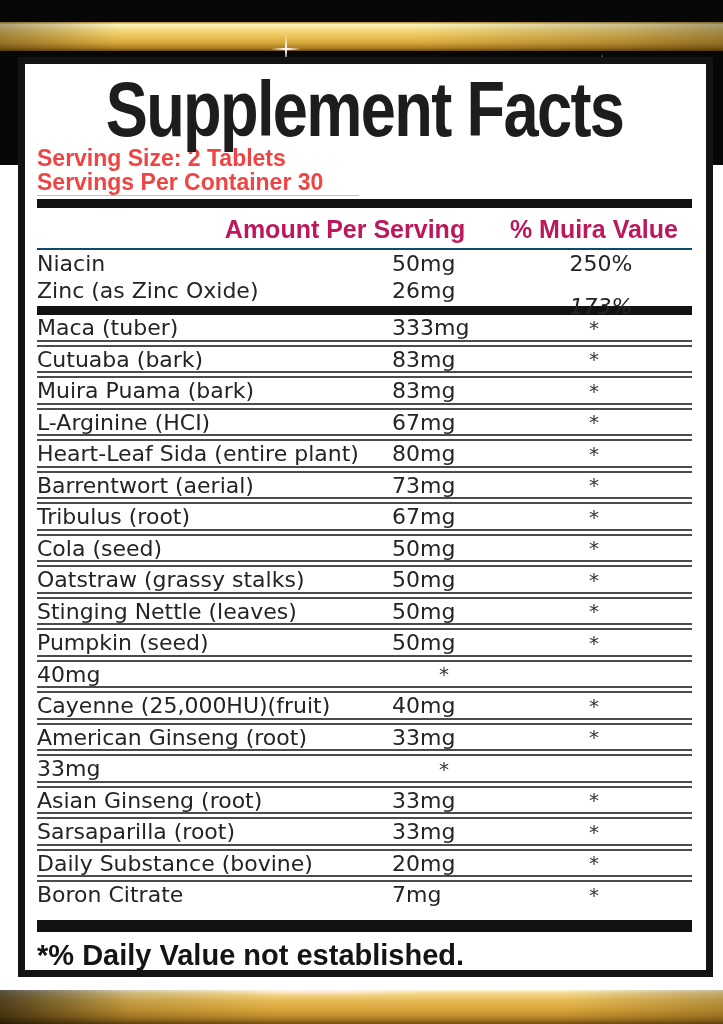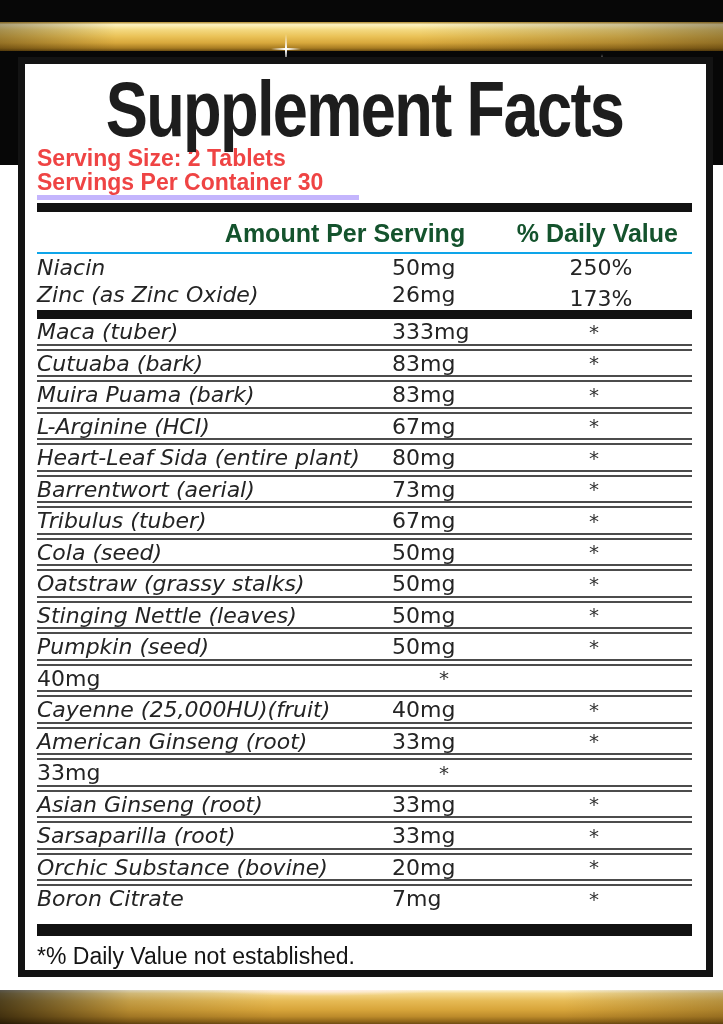--- a/index.html
+++ b/index.html
@@ -33,44 +33,44 @@
 
   
   .panel{position:absolute;left:18px;top:57px;width:695px;height:920px;box-sizing:border-box;
          background:#ffffff;border:7px solid #131313;}
   .content{position:absolute;left:12px;right:14px;top:0;bottom:0;color:#1b1b1b;}
 
   .title{height:82px;line-height:90px;text-align:center;font-weight:bold;font-size:77px;
          letter-spacing:-2px;color:#1d1d1d;white-space:nowrap;transform:scaleX(.82);
          transform-origin:50% 50%;}
   .serving{font-weight:bold;font-size:23px;line-height:24px;color:#ef4444;}
-  .serving .u{display:inline-block;border-bottom:5px solid #c4b5fd;padding-bottom:1px;min-width:322px;}
+  .serving .u{display:inline-block;border-bottom:1px solid #c4b5fd;padding-bottom:1px;min-width:322px;}
 
   .bar{background:#121212;}
   .bar-1{height:9px;margin-top:3px;}
   .bar-2{height:9px;margin-top:2px;}
   .bar-3{height:12px;margin-top:13px;}
 
-  .hdr{position:relative;height:40px;border-bottom:2px solid #0ea5e9;font-weight:bold;
-       font-size:25px;color:#14532d;}
+  .hdr{position:relative;height:40px;border-bottom:2px solid #0c4a6e;font-weight:bold;
+       font-size:25px;color:#be185d;}
   .hdr .amt-h{position:absolute;left:158px;width:300px;bottom:4px;text-align:center;}
   .hdr .dv-h{position:absolute;right:14px;bottom:4px;}
 
   .trow{display:grid;grid-template-columns:355px 130px 170px;align-items:center;
         font-family:"DejaVu Sans","Liberation Sans",sans-serif;font-size:22px;color:#242424;}
-  .trow .name{white-space:nowrap;overflow:visible;font-style:italic;}
+  .trow .name{white-space:nowrap;overflow:visible;}
   .trow .amt{text-align:left;padding-right:1px;white-space:nowrap;}
   .trow .dv{text-align:center;padding-right:12px;white-space:nowrap;}
   .trow .dv.ast{padding-right:26px;font-size:20px;color:#333;}
   .dvrow{height:27px;}
-  .dvrow:nth-child(2) .dv{position:relative;top:4px;}
+  .dvrow:nth-child(2) .dv{position:relative;top:16px;font-style:italic;}
   .irow{height:24.5px;}
   .sep{height:3px;border-top:2px solid #4c4c4c;border-bottom:2px solid #4c4c4c;}
 
-  .foot{margin-top:7px;font-weight:normal;font-size:23px;color:#141414;}
+  .foot{margin-top:7px;font-weight:bold;font-size:29px;color:#141414;}
 </style>
 </head>
 <body>
 
 <div class="screen">
 
   <div class="black-top"></div>
 
   <div class="gold gold-top">
     <span class="sparkle sparkle-1"></span>
@@ -84,21 +84,21 @@
 
       <div class="serving">
         <div>Serving Size: 2 Tablets</div>
         <div><span class="u">Servings Per Container 30</span></div>
       </div>
 
       <div class="bar bar-1"></div>
 
       <div class="hdr">
         <span class="amt-h">Amount Per Serving</span>
-        <span class="dv-h">% Daily Value</span>
+        <span class="dv-h">% Muira Value</span>
       </div>
 
       <div id="dv-rows">
           <div class="trow dvrow">
             <span class="name">Niacin</span>
             <span class="amt">50mg</span>
             <span class="dv">250%</span>
           </div>
           <div class="trow dvrow">
             <span class="name">Zinc (as Zinc Oxide)</span>
@@ -140,21 +140,21 @@
             <span class="dv ast">*</span>
           </div>
           <div class="sep"></div>
           <div class="trow irow">
             <span class="name">Barrentwort (aerial)</span>
             <span class="amt">73mg</span>
             <span class="dv ast">*</span>
           </div>
           <div class="sep"></div>
           <div class="trow irow">
-            <span class="name">Tribulus (tuber)</span>
+            <span class="name">Tribulus (root)</span>
             <span class="amt">67mg</span>
             <span class="dv ast">*</span>
           </div>
           <div class="sep"></div>
           <div class="trow irow">
             <span class="name">Cola (seed)</span>
             <span class="amt">50mg</span>
             <span class="dv ast">*</span>
           </div>
           <div class="sep"></div>
@@ -204,21 +204,21 @@
             <span class="dv ast">*</span>
           </div>
           <div class="sep"></div>
           <div class="trow irow">
             <span class="name">Sarsaparilla (root)</span>
             <span class="amt">33mg</span>
             <span class="dv ast">*</span>
           </div>
           <div class="sep"></div>
           <div class="trow irow">
-            <span class="name">Orchic Substance (bovine)</span>
+            <span class="name">Daily Substance (bovine)</span>
             <span class="amt">20mg</span>
             <span class="dv ast">*</span>
           </div>
           <div class="sep"></div>
           <div class="trow irow">
             <span class="name">Boron Citrate</span>
             <span class="amt">7mg</span>
             <span class="dv ast">*</span>
           </div>
         </div>

